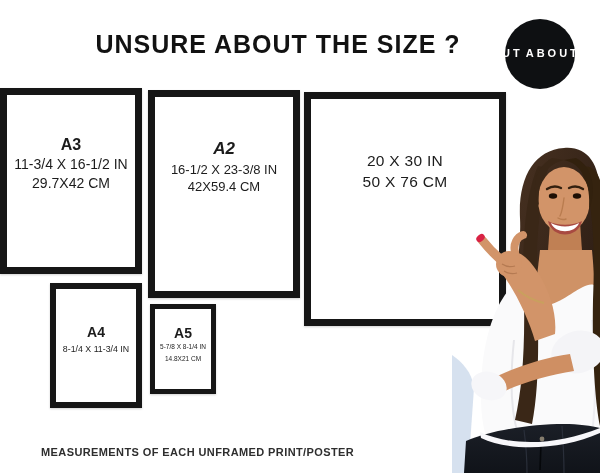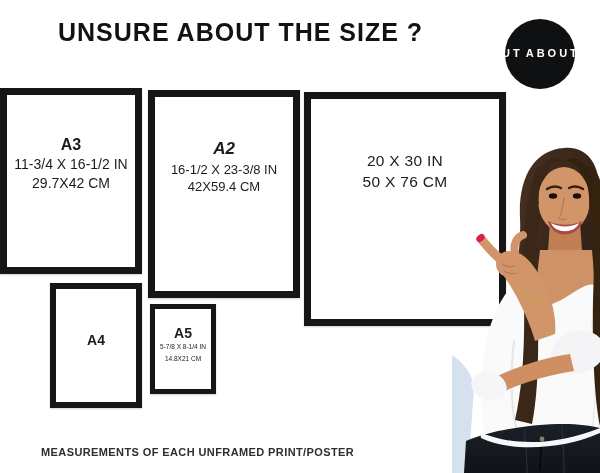--- a/index.html
+++ b/index.html
@@ -2,21 +2,21 @@
 <html><head>
 <meta charset="utf-8">
 <style>
   html,body{margin:0;padding:0;background:#ffffff;}
   #canvas{
     position:relative;width:600px;height:473px;background:#ffffff;overflow:hidden;
     font-family:"Liberation Sans", sans-serif;color:#1c1c1c;
   }
   
   .title{
-    position:absolute;left:58px;top:18px;width:440px;text-align:left;
+    position:absolute;left:58px;top:30px;width:440px;text-align:center;
     font-size:25px;font-weight:700;letter-spacing:1px;color:#121212;white-space:nowrap;
   }
   
   .logo{
     position:absolute;left:505px;top:19px;width:70px;height:70px;border-radius:50%;
     background:#0e1012;display:flex;flex-direction:row;align-items:center;justify-content:center;
   }
   .logo .l{color:#ffffff;font-weight:700;font-size:11px;letter-spacing:3px;line-height:1.2;text-indent:3px;}
   .logo .dot{width:7px;height:7px;border-radius:50%;background:#ffffff;margin-top:3px;}
   
@@ -90,20 +90,21 @@
     <div class="txt">
 
       <div class="ln">20 X 30 IN</div>
       <div class="ln">50 X 76 CM</div>
     </div>
   </div>
 
   <div class="frame" id="frame-a4">
     <div class="txt">
       <div class="lbl">A4</div>
+      <div class="ln">8-1/4 X 11-3/4 IN</div>
     </div>
   </div>
 
   <div class="frame" id="frame-a5">
     <div class="txt">
       <div class="lbl">A5</div>
       <div class="ln">5-7/8 X 8-1/4 IN</div>
       <div class="ln">14.8X21 CM</div>
     </div>
   </div>

